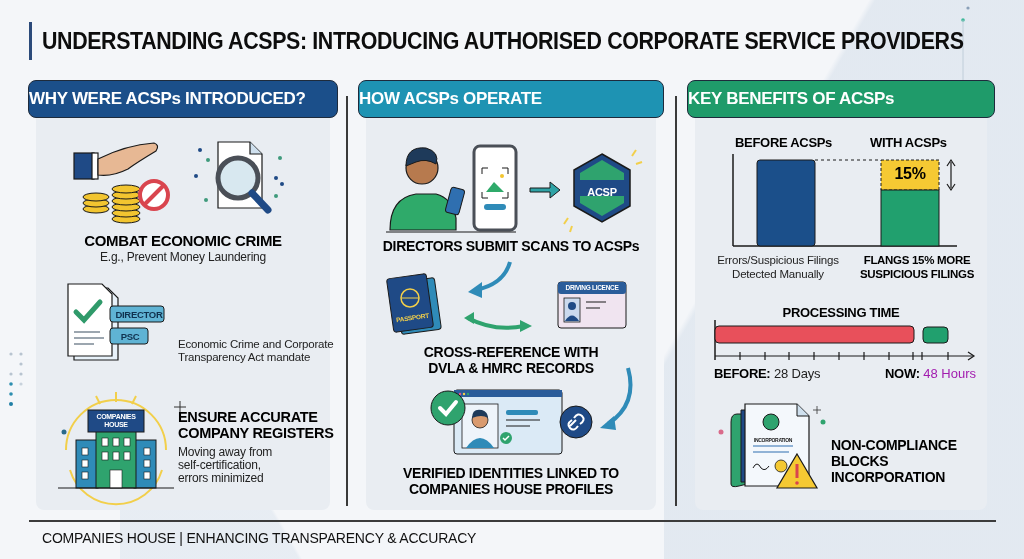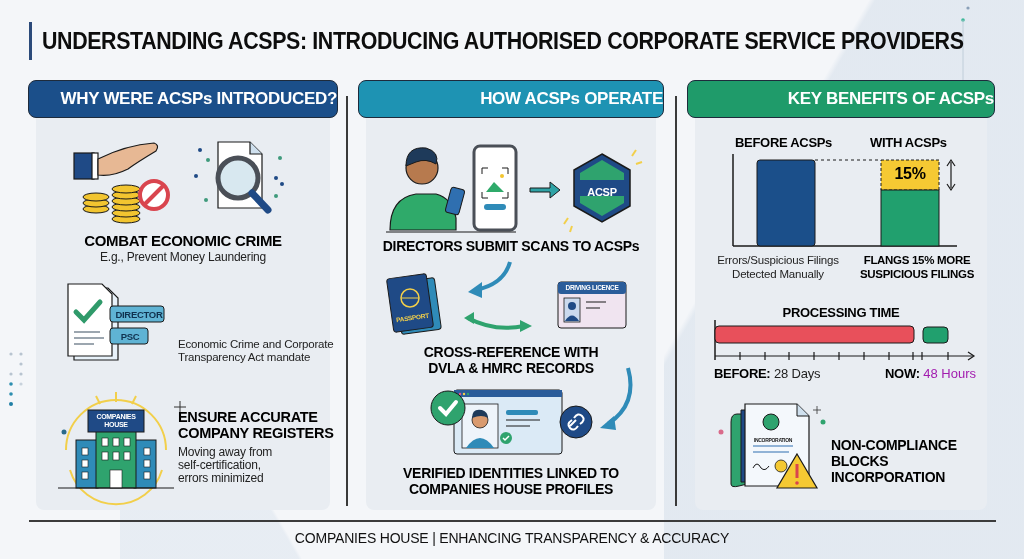--- a/index.html
+++ b/index.html
@@ -35,42 +35,42 @@
   .col {
     position: absolute; top: 80px; height: 430px;
   }
   .col-body {
     position: absolute; top: 34px; left: 8px; right: 8px; bottom: 0;
     background: #e9edf2; border-radius: 0 0 8px 8px;
   }
   .col-header {
     position: absolute; top: 0; left: 0; right: 0; height: 38px;
     border-radius: 8px; border: 1.5px solid #1e2b3c;
-    display: flex; align-items: center; justify-content: flex-end;
+    display: flex; align-items: center; justify-content: flex-start;
     color: #fff; font-weight: 700; font-size: 17px; letter-spacing: -0.3px;
   }
   .col1 { left: 28px; width: 310px; }
   .col2 { left: 358px; width: 306px; }
   .col3 { left: 687px; width: 308px; }
   .h-blue { background: #1b4f8a; }
   .h-teal { background: #1e93b3; }
   .h-green { background: #1f9b6a; }
   .divider {
     position: absolute; top: 96px; width: 2px; height: 410px; background: #3a3a3a;
   }
   .abs { position: absolute; }
   .lbl-bold { font-weight: 700; color: #000000; letter-spacing: -0.3px; }
   .lbl-reg { color: #222; letter-spacing: -0.2px; }
   .center { text-align: center; }
   .footer-line {
     position: absolute; left: 29px; right: 28px; top: 520px; height: 2px; background: #3c3c3c;
   }
   .footer {
-    position: absolute; left: 0; right: 0; top: 530px; text-align: center;
-    font-size: 14px; color: #111; letter-spacing: -0.2px;
+    position: absolute; left: 0; right: 0; top: 530px; text-align: left;
+    font-size: 14px; color: #111; letter-spacing: -0.2px; padding-left: 42px;
   }
   svg { display: block; overflow: visible; }
 </style>
 </head>
 <body>
 
 <div class="bg-shape bg-tri1"></div>
 <div class="bg-shape bg-tri2"></div>
 
 <svg class="abs" style="left:960px;top:4px" width="20" height="30">

